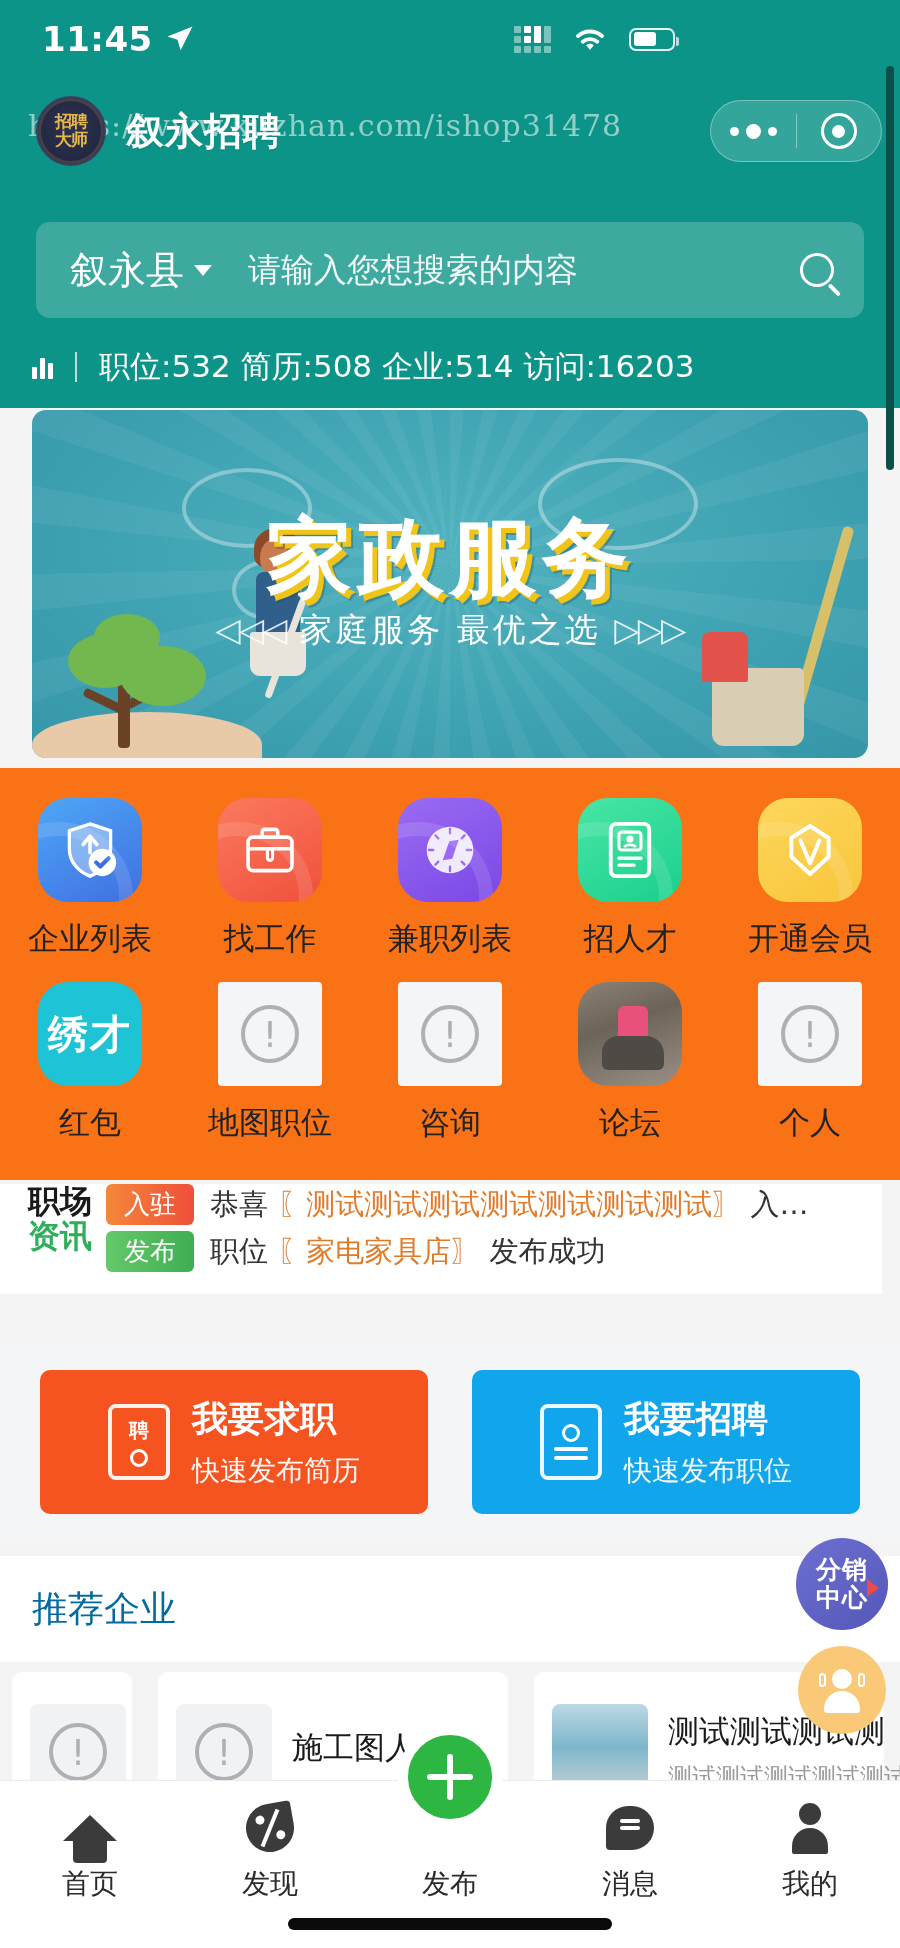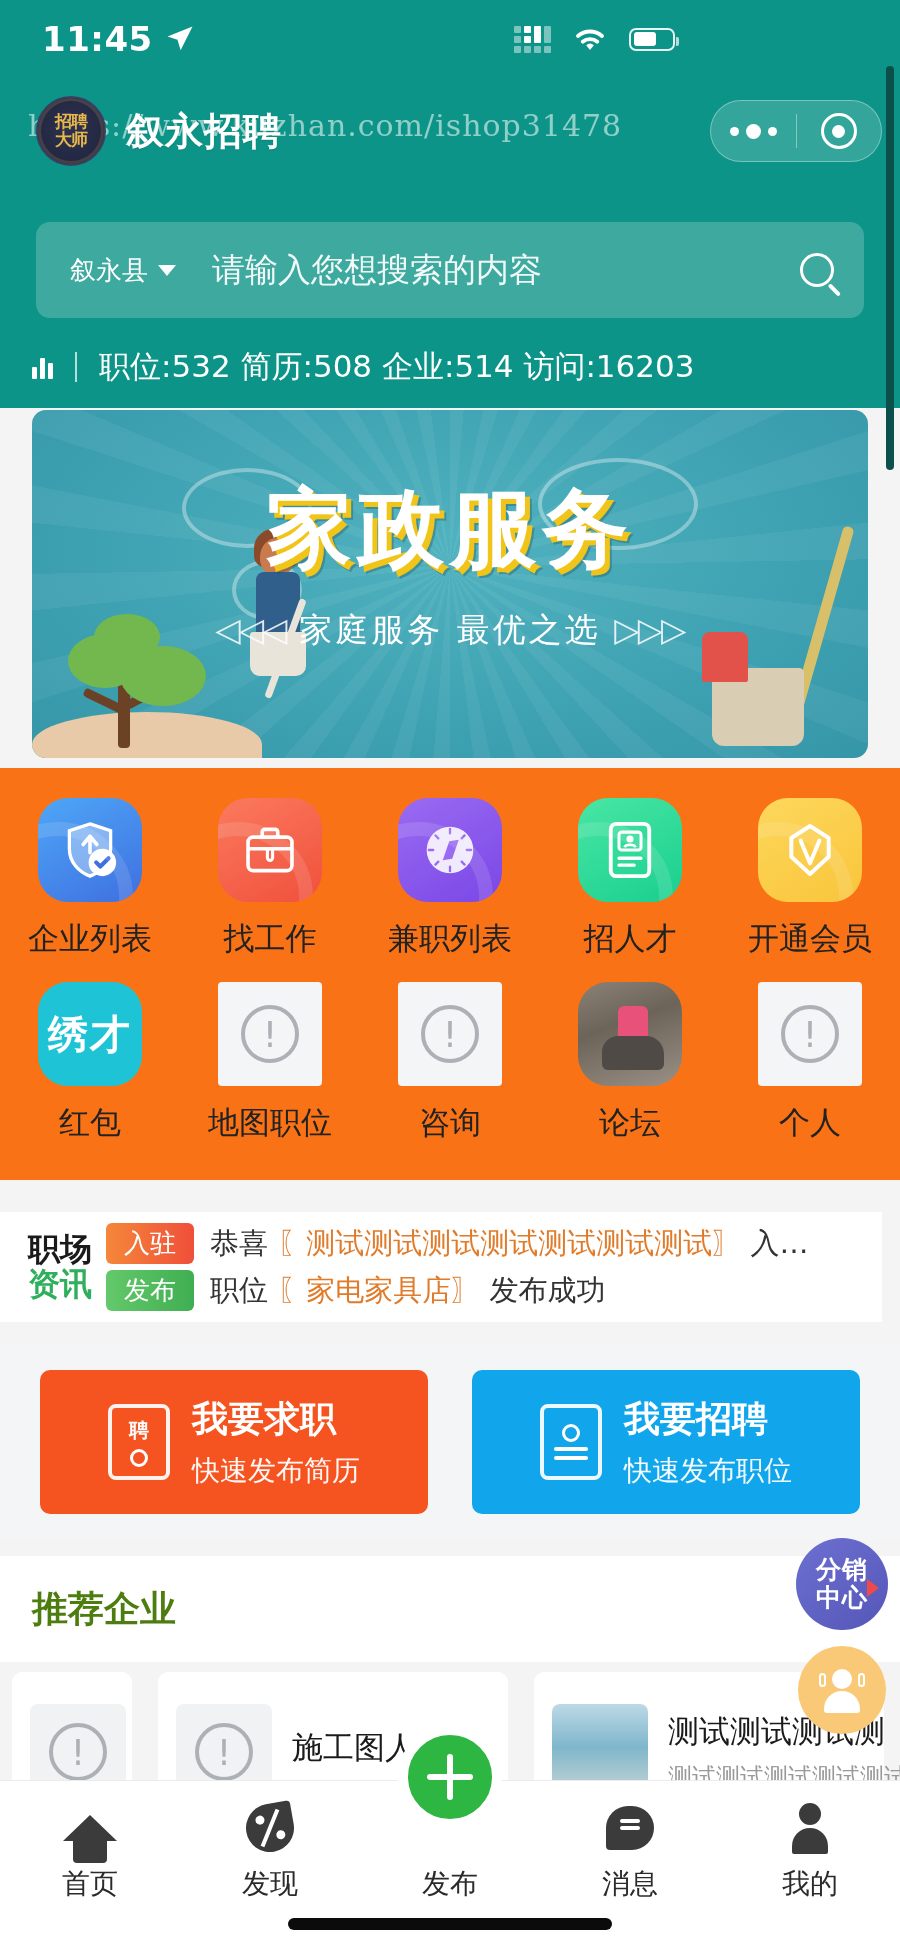--- a/index.html
+++ b/index.html
@@ -83,21 +83,21 @@
     font-size: 30px; color: rgba(255,255,255,.55); letter-spacing: 1px;
     white-space: nowrap; pointer-events: none;
   }
 
   
   .search-wrap {
     position: absolute; top: 222px; left: 36px; width: 828px; height: 96px;
     background: rgba(255,255,255,.2); border-radius: 14px;
     display: flex; align-items: center; padding: 0 30px 0 34px;
   }
-  .city { color: #fff; font-size: 26px; display: flex; align-items: center; gap: 10px; white-space: nowrap; }
+  .city { color: #fff; font-size: 38px; display: flex; align-items: center; gap: 10px; white-space: nowrap; }
   .caret-down { width: 0; height: 0; border-left: 9px solid transparent; border-right: 9px solid transparent; border-top: 11px solid #fff; display:block; }
   .search-ph { color: rgba(255,255,255,.92); font-size: 33px; margin-left: 36px; flex: 1; }
   .mag { width: 34px; height: 34px; border: 3.5px solid #fff; border-radius: 50%; position: relative; flex: none; }
   .mag::after { content: ""; position: absolute; right: -11px; bottom: -7px; width: 15px; height: 3.5px; background: #fff; border-radius: 2px; transform: rotate(45deg); }
 
   
   .stats-row {
     position: absolute; top: 345px; left: 32px; width: 836px; height: 44px;
     display: flex; align-items: center; color: #fff; font-size: 31px; white-space: nowrap;
   }
@@ -110,21 +110,21 @@
 
   
   .banner {
     position: absolute; top: 410px; left: 32px; width: 836px; height: 348px;
     border-radius: 14px; overflow: hidden;
     background: radial-gradient(ellipse at 50% 40%, #51b2bf 0%, #3fa3b3 55%, #3596a8 100%);
   }
   .banner .rays { position: absolute; inset: 0;
     background: repeating-conic-gradient(from 0deg at 50% 45%, rgba(255,255,255,.05) 0deg 5deg, rgba(255,255,255,0) 5deg 12deg); }
   .banner-title {
-    position: absolute; top: 61px; left: 0; width: 100%; text-align: center;
+    position: absolute; top: 90px; left: 0; width: 100%; text-align: center;
     font-size: 86px; font-weight: 900; color: #fff; letter-spacing: 6px;
     text-shadow: 5px 5px 0 #f0c419, 7px 7px 0 rgba(30,80,95,.35);
   }
   .banner-sub {
     position: absolute; top: 198px; left: 0; width: 100%; text-align: center;
     font-size: 33px; color: #fff; letter-spacing: 3px;
   }
   .banner-sub .arr { opacity: .85; letter-spacing: -2px; }
   
   .b-tree { position: absolute; left: 14px; bottom: 0; width: 190px; height: 150px; }
@@ -158,21 +158,21 @@
   .gi.ph     { background: #f4f5f6; border-radius: 4px; }
   .gi .sheen { position: absolute; width: 150px; height: 150px; border: 14px solid rgba(255,255,255,.12); border-radius: 50%; left: -55px; bottom: -70px; }
   .gi-label { margin-top: 16px; font-size: 31px; color: #222; }
   .gi-cjtext { color: #fff; font-size: 40px; font-weight: 700; letter-spacing: 2px; }
   .ph-mark { width: 58px; height: 58px; border: 4px solid #adb1b5; border-radius: 50%; display: flex; align-items: center; justify-content: center; color: #adb1b5; font-size: 36px; font-weight: 400; }
   .gi.photo { background: linear-gradient(160deg,#8b8176 0%, #6d6459 40%, #9a9085 100%); }
   .gi.photo .p-figure { position: absolute; width: 30px; height: 34px; background: #e8527a; border-radius: 6px 6px 2px 2px; top: 24px; left: 40px; }
   .gi.photo .p-animal { position: absolute; width: 62px; height: 34px; background: #4f4a45; border-radius: 16px 18px 6px 6px; top: 54px; left: 24px; }
 
   
-  .news-section { position: absolute; top: 1212px; left: 0; width: 882px; height: 110px; background: #fff; display: flex; align-items: center; padding: 0 28px; }
+  .news-section { position: absolute; top: 1184px; left: 0; width: 882px; height: 110px; background: #fff; display: flex; align-items: flex-start; padding: 0 28px; }
   .news-logo { font-size: 32px; font-weight: 900; line-height: 1.08; flex: none; margin-right: 14px; }
   .news-logo .l1 { color: #1a1a1a; }
   .news-logo .l2 { color: #2fae5b; }
   .news-rows { flex: 1; display: flex; flex-direction: column; gap: 6px; min-width: 0; }
   .news-row { display: flex; align-items: center; gap: 16px; min-width: 0; }
   .tag { flex: none; color: #fff; font-size: 26px; padding: 3px 18px; border-radius: 6px; }
   .tag.enter { background: linear-gradient(90deg, #f5873a, #ef4f3a); }
   .tag.pub { background: linear-gradient(90deg, #64c96a, #3fae52); }
   .news-text { font-size: 29px; color: #333; white-space: nowrap; overflow: hidden; text-overflow: ellipsis; }
   .news-text .hl { color: #e07b2a; }
@@ -184,21 +184,21 @@
   .act.hire { background: #11a6ec; }
   .act-icon { width: 62px; height: 76px; border: 4px solid rgba(255,255,255,.92); border-radius: 8px; position: relative; flex: none; display: flex; flex-direction: column; align-items: center; justify-content: center; gap: 5px; }
   .act-icon .mini { font-size: 20px; color: #fff; font-weight: 700; }
   .act-icon .line { width: 34px; height: 4px; background: #fff; border-radius: 2px; }
   .act-icon .avatar-d { width: 18px; height: 18px; border: 3px solid #fff; border-radius: 50%; }
   .act-text .t1 { color: #fff; font-size: 36px; font-weight: 700; }
   .act-text .t2 { color: rgba(255,255,255,.95); font-size: 28px; margin-top: 8px; }
 
   
   .recommend { position: absolute; top: 1556px; left: 0; width: 900px; height: 106px; background: #fff; display: flex; align-items: center; padding: 0 32px; }
-  .recommend h2 { font-size: 36px; font-weight: 700; color: #4d7c0f; }
+  .recommend h2 { font-size: 36px; font-weight: 400; color: #0369a1; }
 
   
   .cards { position: absolute; top: 1672px; left: 0; width: 900px; height: 160px; display: flex; gap: 26px; padding: 0 12px; overflow: hidden; }
   .card { flex: none; width: 350px; background: #fff; border-radius: 10px; display: flex; align-items: center; gap: 20px; padding: 18px; }
   .card.partial { width: 120px; }
   .card-thumb { width: 96px; height: 96px; border-radius: 8px; background: #f1f2f3; display: flex; align-items: center; justify-content: center; flex: none; overflow: hidden; }
   .card-thumb.sea { background: linear-gradient(180deg, #bcd9e6 0%, #7fb6cc 45%, #cfd8d4 100%); }
   .card-title { font-size: 31px; color: #1a1a1a; white-space: nowrap; overflow: hidden; }
   .card-sub { font-size: 24px; color: #999; margin-top: 8px; white-space: nowrap; overflow: hidden; }
 

